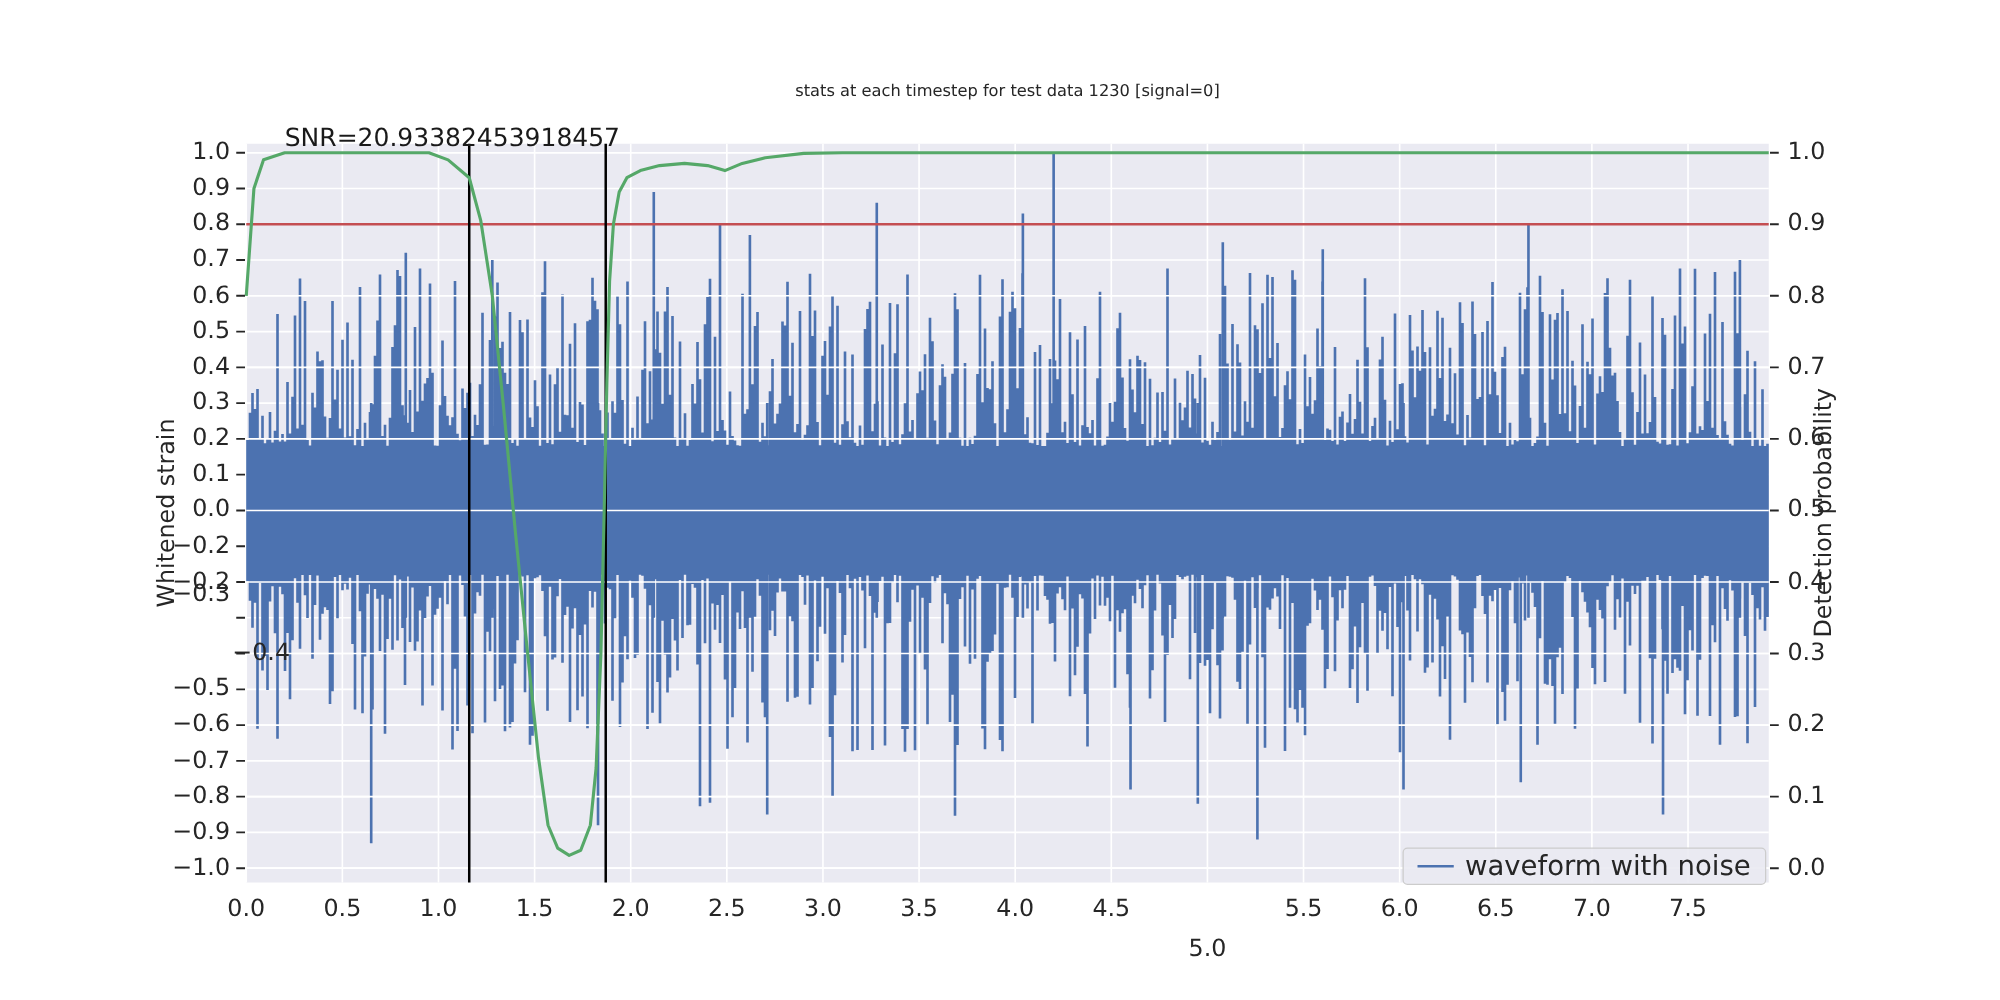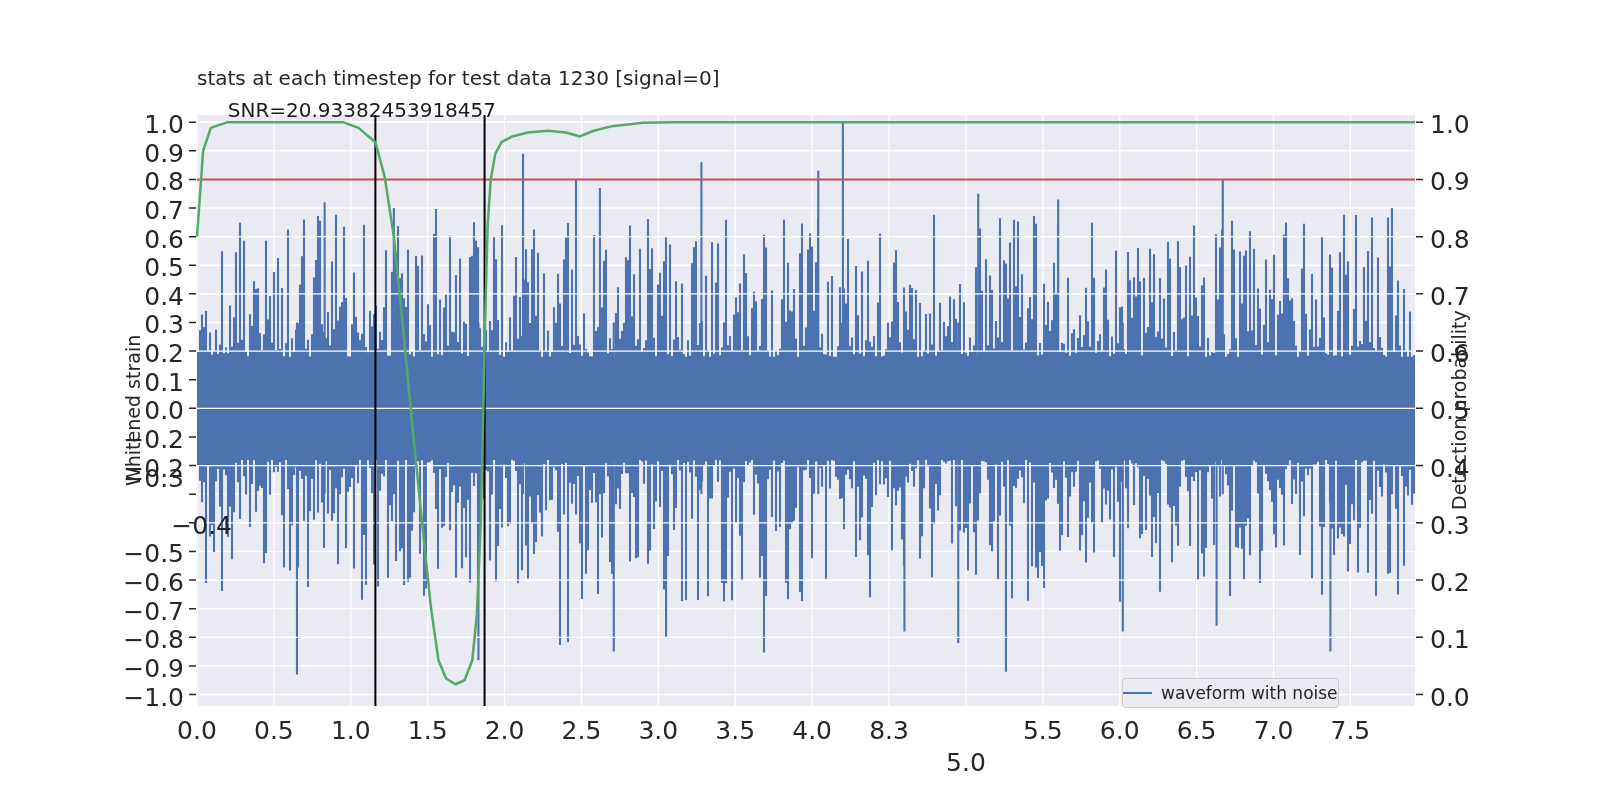--- a/index.html
+++ b/index.html
@@ -2,43 +2,43 @@
 <html><head>
 <meta charset="utf-8">
 <style>
   html,body{margin:0;padding:0;background:#ffffff;}
   .figure{
     position:relative;width:1600px;height:800px;background:#ffffff;overflow:hidden;
     font-family:"DejaVu Sans","Liberation Sans",sans-serif;color:#262626;
   }
   .figure svg{position:absolute;left:0;top:0;}
   .chart-title{
-    position:absolute;left:197px;top:66px;width:1218px;
-    font-size:20px;color:#262626;z-index:3;
+    position:absolute;left:197px;top:66px;width:1218px;text-align:center;
+    font-size:13px;color:#262626;z-index:3;
   }
   .annotation{position:absolute;top:98px;font-size:20px;color:#1a1a1a;z-index:3;white-space:nowrap;}
   .annotation .it{font-style:italic;}
   .annotation sub{font-style:italic;font-size:14px;}
   .xlabel{position:absolute;left:197px;top:751px;width:1218px;text-align:center;font-size:19px;z-index:3;}
   .ylabel{
     position:absolute;top:115px;height:591px;width:26px;z-index:3;
     writing-mode:vertical-rl;transform:rotate(180deg);
     display:flex;align-items:center;justify-content:center;font-size:19px;white-space:nowrap;
   }
   .ylabel.left{left:120px;}
   .ylabel.right{left:1446px;}
-  .tick-label{position:absolute;font-size:25px;color:#262626;z-index:3;white-space:nowrap;}
+  .tick-label{position:absolute;font-size:19px;color:#262626;z-index:3;white-space:nowrap;}
   .tick-label.yl{left:0;width:184px;text-align:right;}
   .tick-label.yr{left:1430px;text-align:left;}
   .tick-label.xt{width:64px;text-align:center;top:716px;}
   .legend{
     position:absolute;left:1122px;top:678px;height:28px;z-index:4;
-    display:flex;align-items:center;gap:9px;padding:0 0;
+    display:flex;align-items:center;gap:9px;padding:0 11px;
     background:rgba(234,234,242,0.9);border:1px solid #cccccc;border-radius:4px;
-    font-size:17px;color:#262626;
+    font-size:22px;color:#262626;
   }
   .legend-line{display:inline-block;width:29px;height:0;border-top:2.5px solid #4C72B0;}
 </style>
 </head>
 <body>
 
 <div class="figure">
 
   <div id="svg-host">
       <svg width="1600" height="800" viewBox="0 0 1600 800">
@@ -98,21 +98,21 @@
       <div class="tick-label yr" style="top: 682.552px;">0.0</div>
       <div class="tick-label xt" style="left: 165px;">0.0</div>
       <div class="tick-label xt" style="left: 241.894px;">0.5</div>
       <div class="tick-label xt" style="left: 318.788px;">1.0</div>
       <div class="tick-label xt" style="left: 395.682px;">1.5</div>
       <div class="tick-label xt" style="left: 472.576px;">2.0</div>
       <div class="tick-label xt" style="left: 549.47px;">2.5</div>
       <div class="tick-label xt" style="left: 626.364px;">3.0</div>
       <div class="tick-label xt" style="left: 703.258px;">3.5</div>
       <div class="tick-label xt" style="left: 780.152px;">4.0</div>
-      <div class="tick-label xt" style="left: 857.045px;">8.3</div>
+      <div class="tick-label xt" style="left: 857.045px;">4.5</div>
       <div class="tick-label xt" style="left: 933.939px; margin-top: 32px;">5.0</div>
       <div class="tick-label xt" style="left: 1010.83px;">5.5</div>
       <div class="tick-label xt" style="left: 1087.73px;">6.0</div>
       <div class="tick-label xt" style="left: 1164.62px;">6.5</div>
       <div class="tick-label xt" style="left: 1241.52px;">7.0</div>
       <div class="tick-label xt" style="left: 1318.41px;">7.5</div>
     </div>
 
   <div class="legend" style="border-color: rgb(204, 204, 204);">
     <span class="legend-line" style="border-top-color: rgb(76, 114, 176);"></span>

